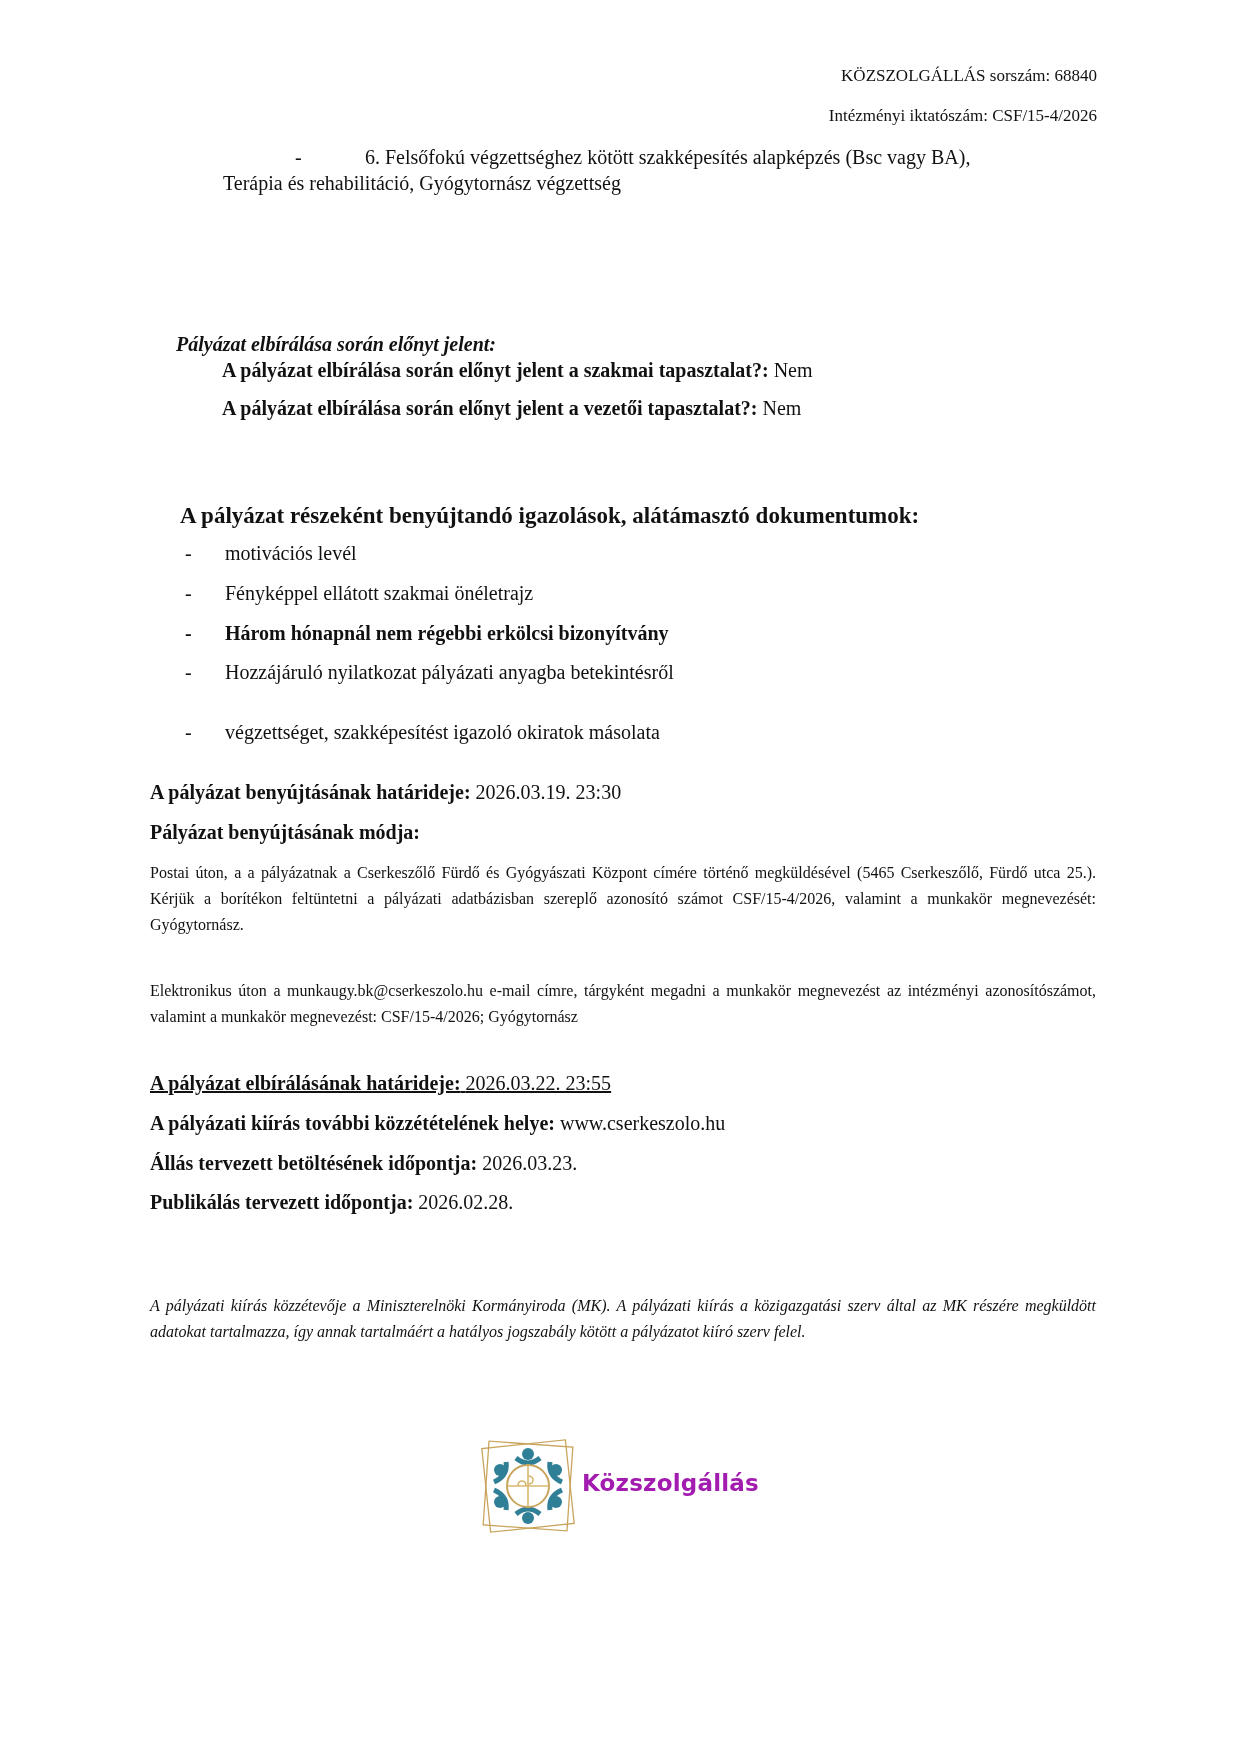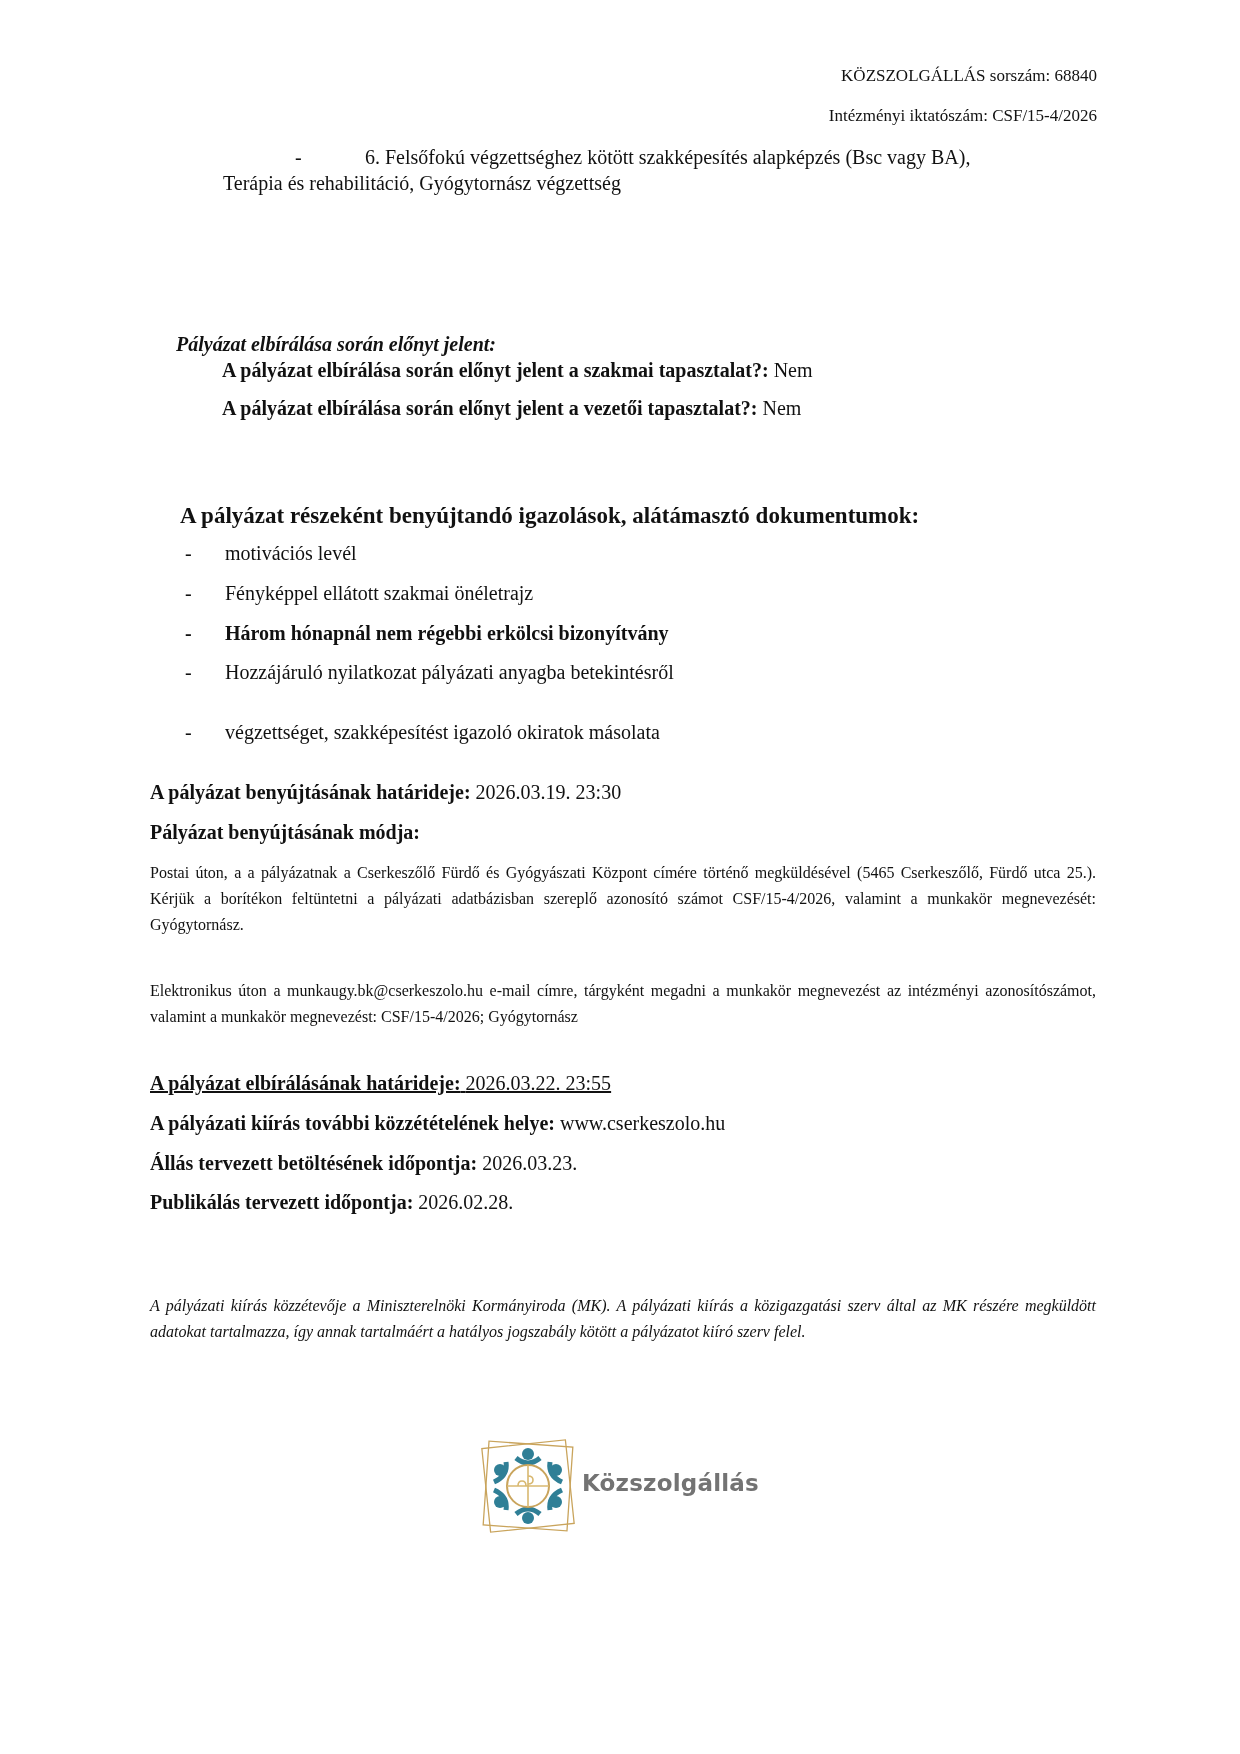--- a/index.html
+++ b/index.html
@@ -12,21 +12,21 @@
   .hdr { right: 143px; font-size: 17px; text-align: right; white-space: nowrap; }
   .body-text { font-size: 16px; line-height: 26px; }
   .bold { font-weight: bold; }
   .ital { font-style: italic; }
   .justify { text-align: justify; }
   .li { position: absolute; left: 185px; font-size: 20px; white-space: nowrap; }
   .li .dash { display: inline-block; width: 40px; }
   .row { position: absolute; left: 150px; font-size: 20px; white-space: nowrap; }
   .logo-text {
     font-family: "DejaVu Sans", sans-serif; font-weight: bold;
-    font-size: 23px; color: #737373; letter-spacing: 0.2px;
+    font-size: 23px; color: #a21caf; letter-spacing: 0.2px;
   }
 </style>
 </head>
 <body>
 
 <div class="abs hdr" style="top:66px;">
   <span>KÖZSZOLGÁLLÁS sorszám:</span>
   <span>68840</span>
 </div>
 <div class="abs hdr" style="top:106px;">

